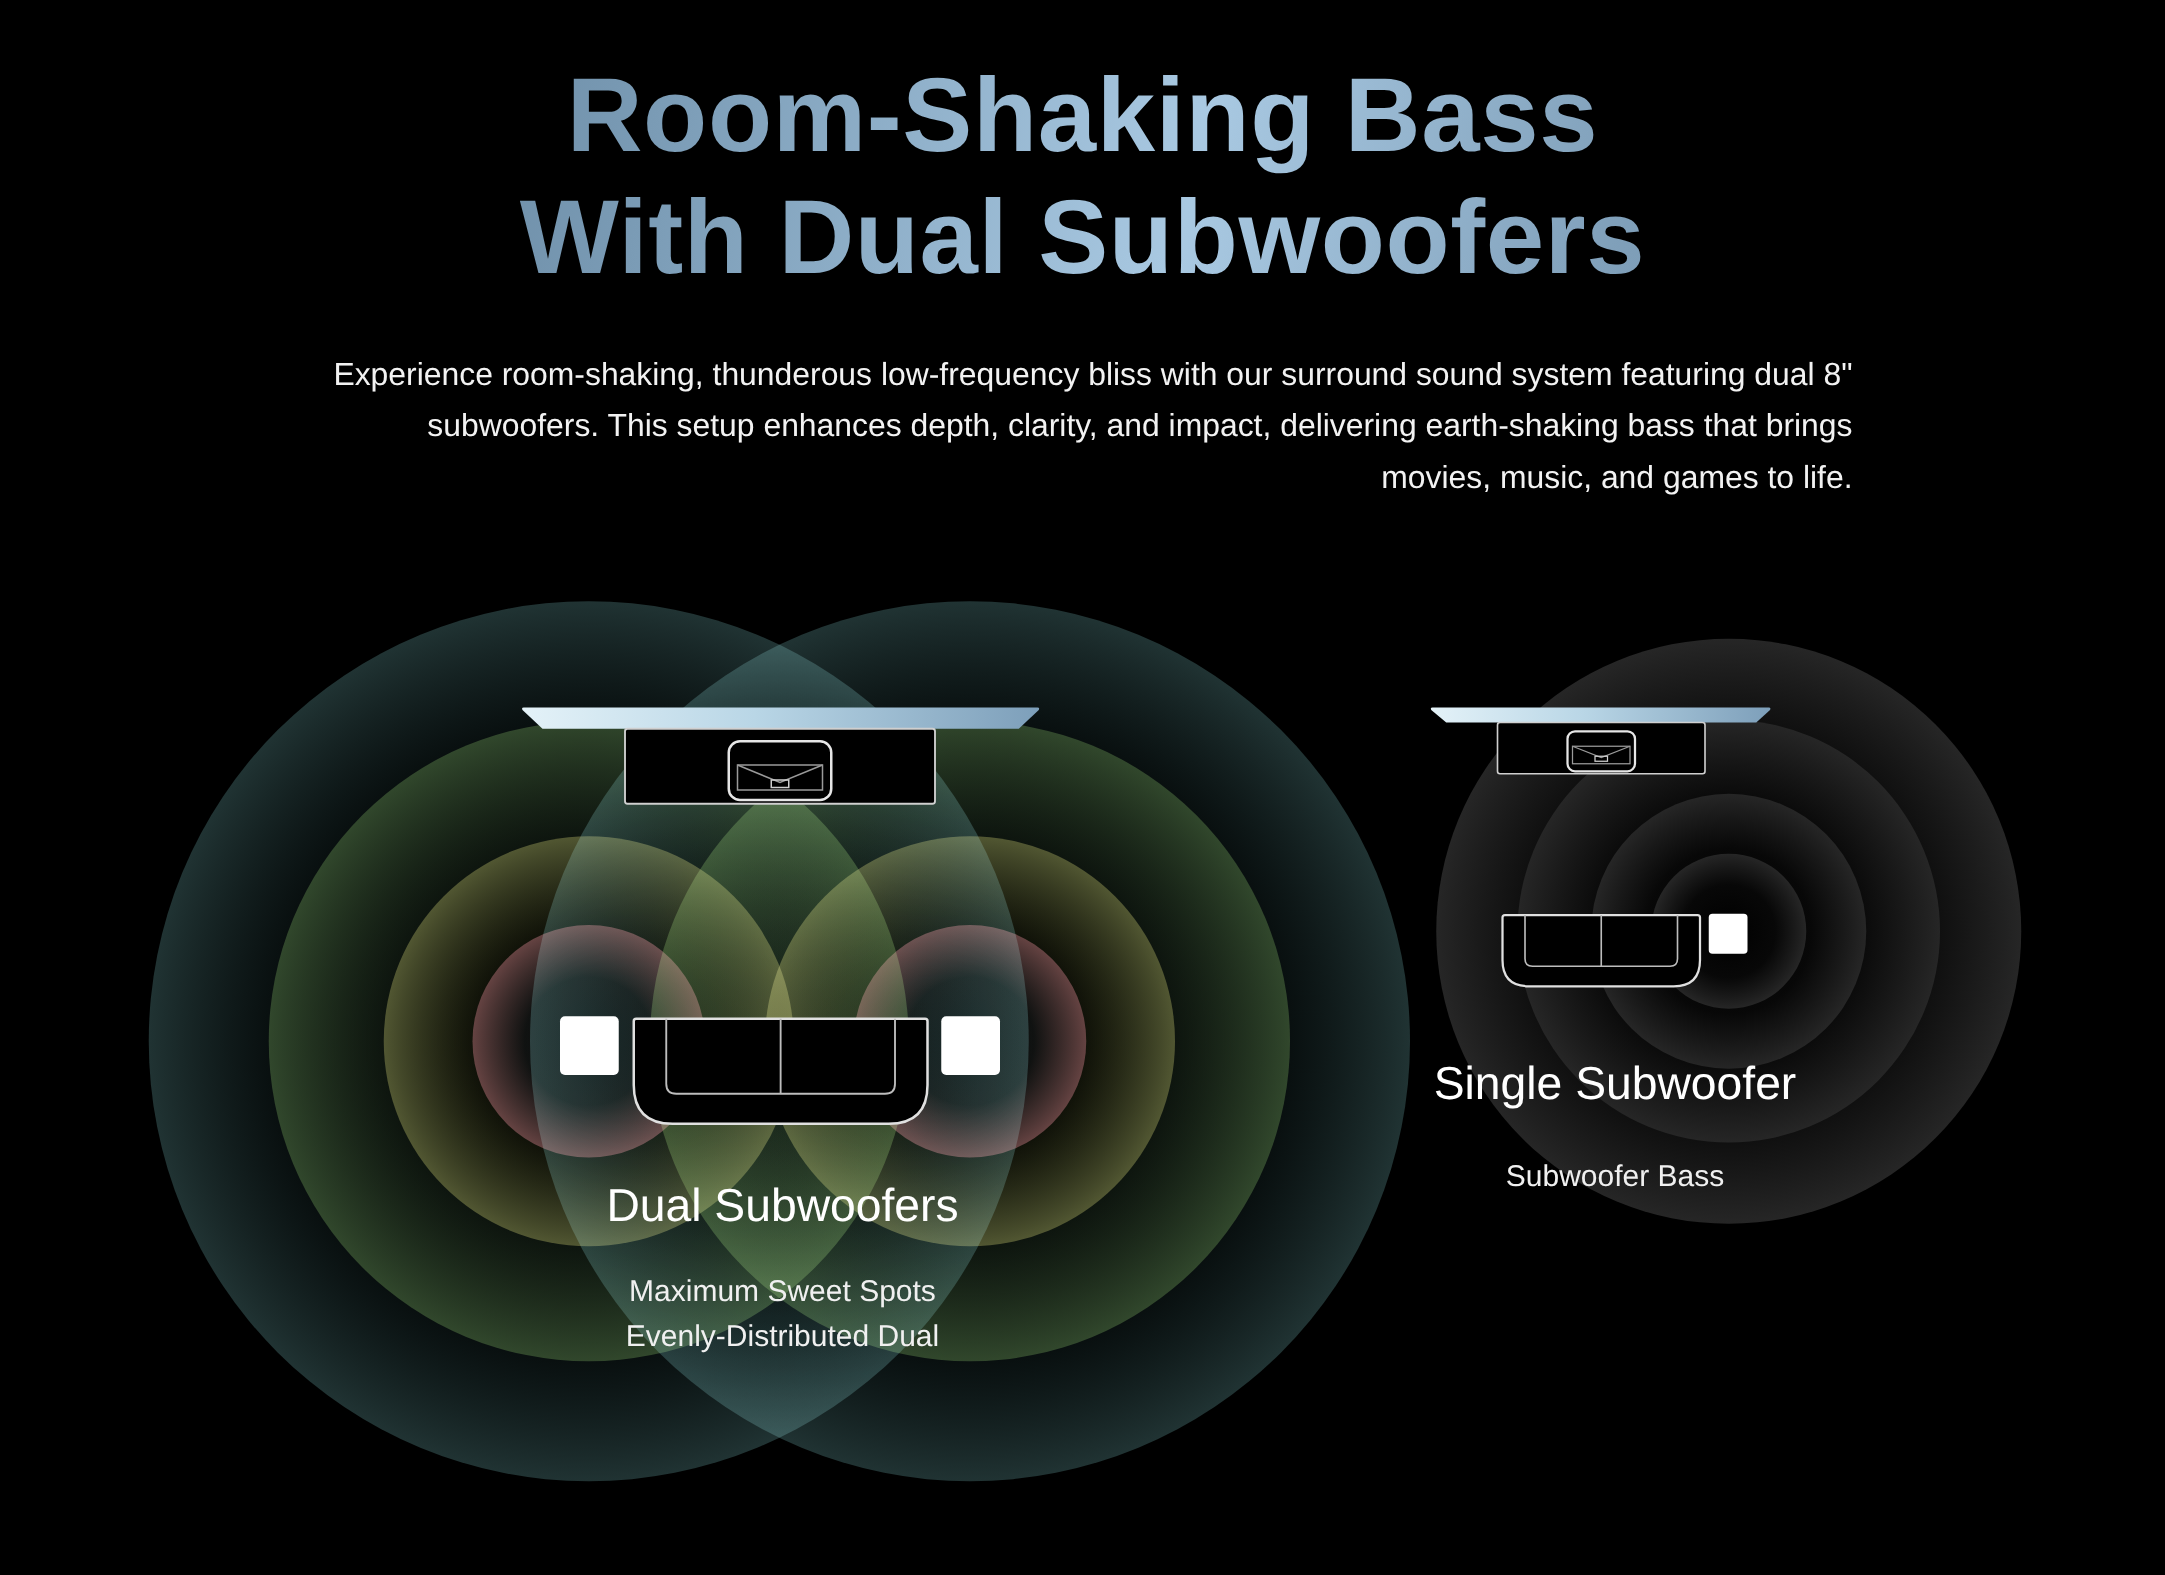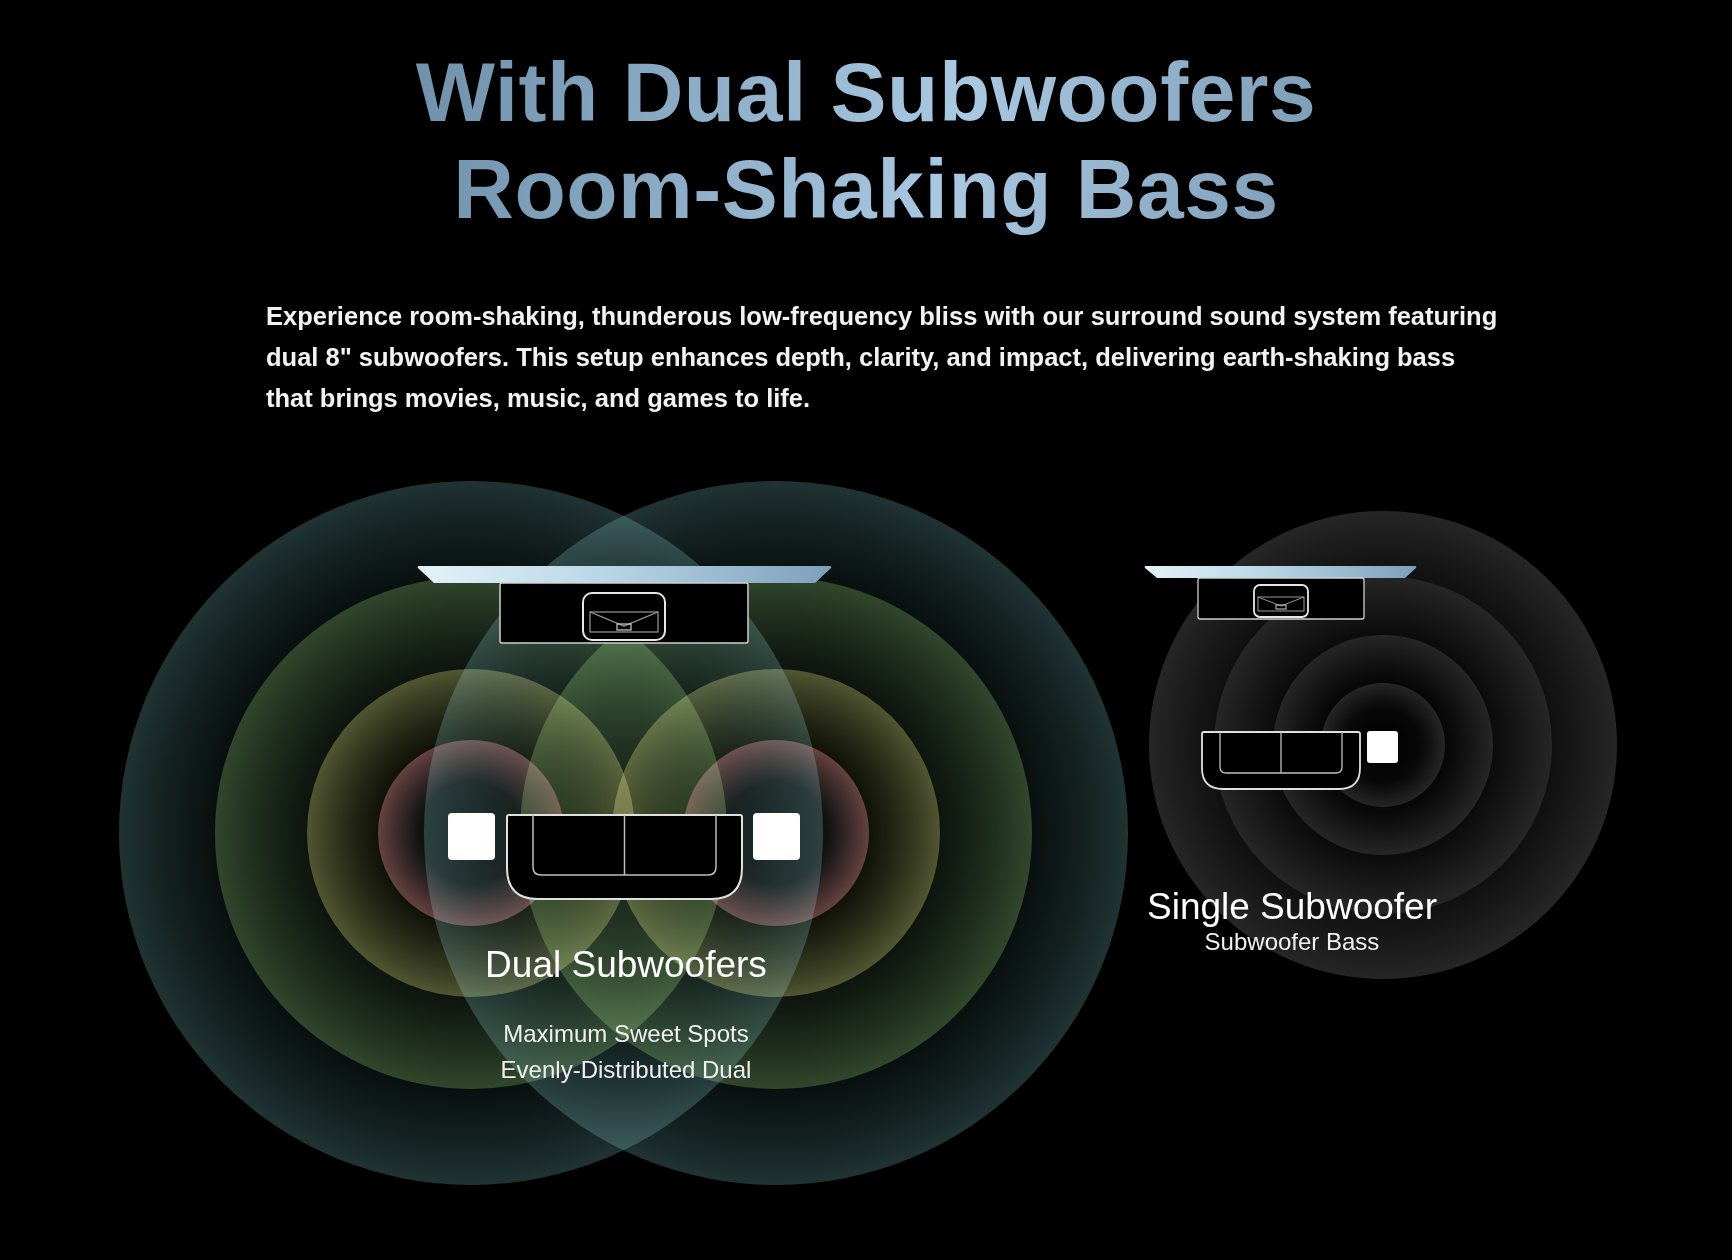--- a/index.html
+++ b/index.html
@@ -18,39 +18,39 @@
     font-family: "Liberation Sans", sans-serif;
     font-weight: bold; font-size: 84px; line-height: 97px;
     letter-spacing: 0.5px;
     background: linear-gradient(100deg, #4f6d86 0%, #7a9bb5 30%, #a9c9e2 55%, #7f9fb9 75%, #6a8aa4 100%);
     -webkit-background-clip: text; background-clip: text;
     color: transparent;
   }
   .title span { display: block; }
   .subtitle {
     position: absolute; left: 250px; top: 280px; width: 1232px;
-    margin: 16px; text-align: left;
-    font-size: 25.5px; line-height: 41px; color: #f2f2f2; font-weight: bold;
+    margin: 0; text-align: right;
+    font-size: 25.5px; line-height: 41px; color: #f2f2f2;
   }
   #stage { position: absolute; left: 0; top: 0; }
   .lbl-head {
     position: absolute; text-align: center; color: #fff;
     font-size: 37px; line-height: 44px; white-space: nowrap;
   }
   .lbl-sub {
     position: absolute; text-align: center; color: #f0f0f0;
     font-size: 24px; line-height: 30px; white-space: nowrap;
   }
 </style>
 </head>
 <body>
 
 <h1 class="title">
+  <span>Room-Shaking Bass</span>
   <span>With Dual Subwoofers</span>
-  <span>Room-Shaking Bass</span>
 </h1>
 
 <p class="subtitle">Experience room-shaking, thunderous low-frequency bliss with our surround sound system featuring dual 8" subwoofers. This setup enhances depth, clarity, and impact, delivering earth-shaking bass that brings movies, music, and games to life.</p>
 
 <svg id="stage" width="1732" height="1260" viewBox="0 0 1732 1260">
   <defs>
     <radialGradient id="g-teal" cx="0.5" cy="0.5" r="0.5">
       <stop offset="0" stop-color="#0b1414" stop-opacity="0"></stop>
       <stop offset="0.72" stop-color="#0f1b1b" stop-opacity="0.55"></stop>
       <stop offset="1" stop-color="#2b4444" stop-opacity="0.75"></stop>
@@ -143,14 +143,14 @@
     </g>
 
     <rect x="1367" y="731" width="31" height="32" rx="3" fill="#fff"></rect>
   </g>
 </svg>
 
 <div class="lbl-head" style="left: 426px; top: 943px; width: 400px;">Dual Subwoofers</div>
 <div class="lbl-sub" style="left: 426px; top: 1019px; width: 400px;">Maximum Sweet Spots</div>
 <div class="lbl-sub" style="left: 426px; top: 1055px; width: 400px;">Evenly-Distributed Dual</div>
 
-<div class="lbl-head" style="left: 1092px; top: 845px; width: 400px; margin-top: 40px;">Single Subwoofer</div>
+<div class="lbl-head" style="left: 1092px; top: 845px; width: 400px;">Single Subwoofer</div>
 <div class="lbl-sub" style="left: 1092px; top: 927px; width: 400px;">Subwoofer Bass</div>
 
 </body></html>

